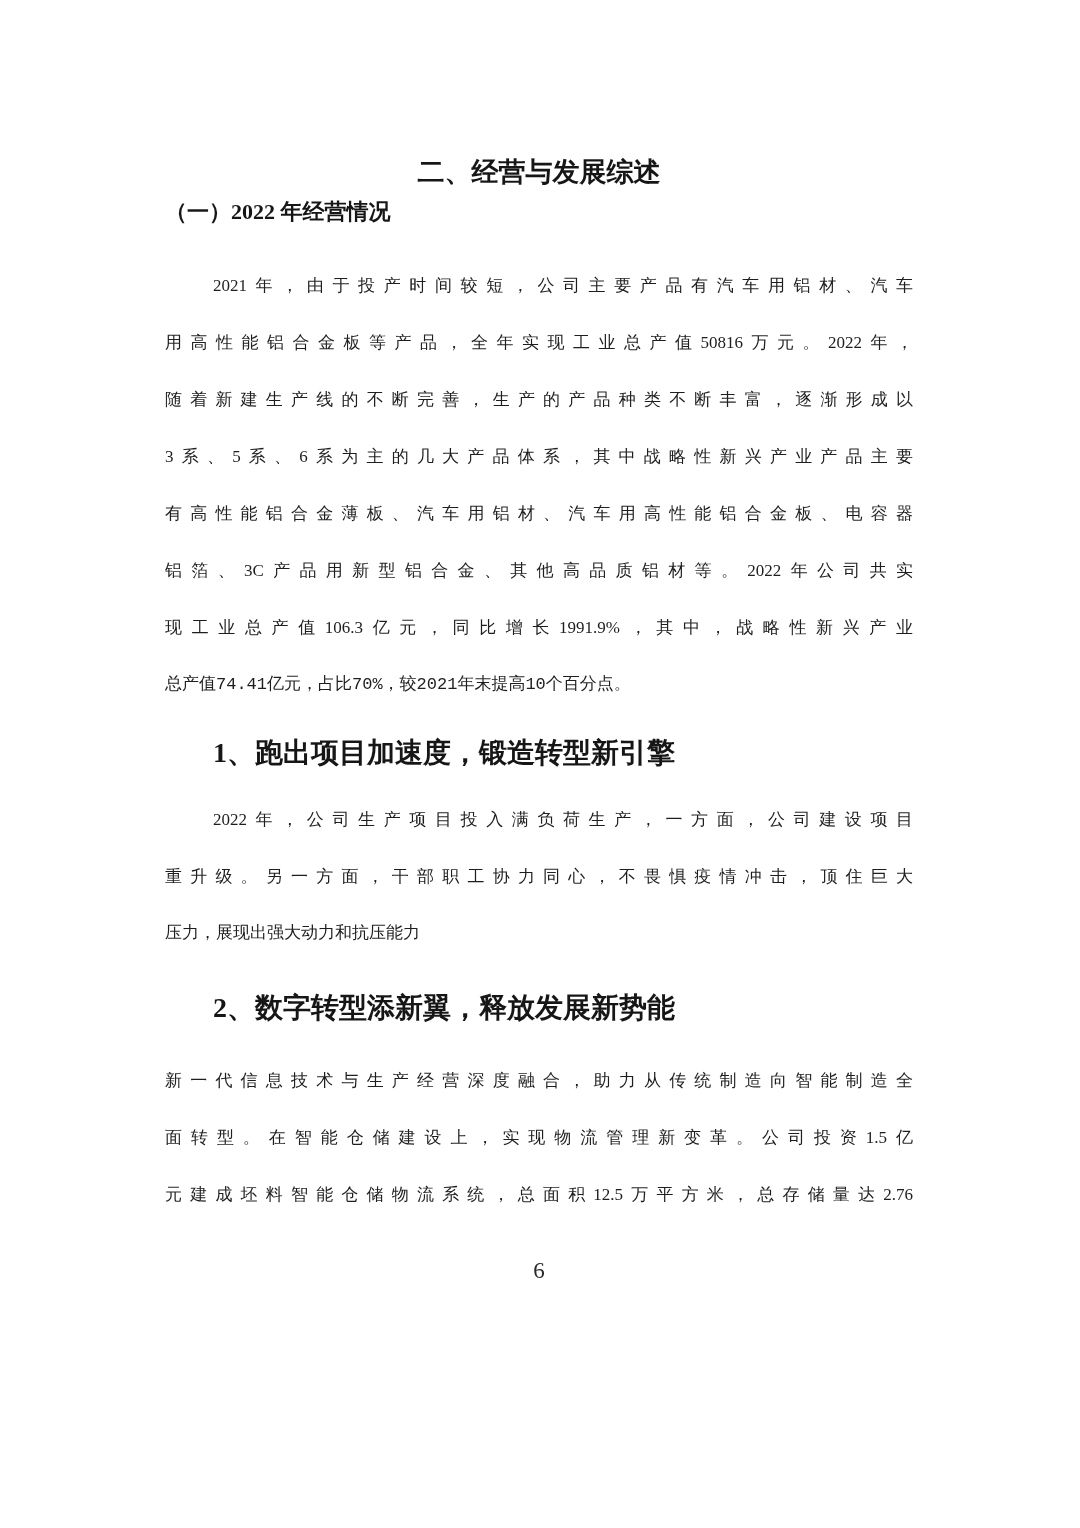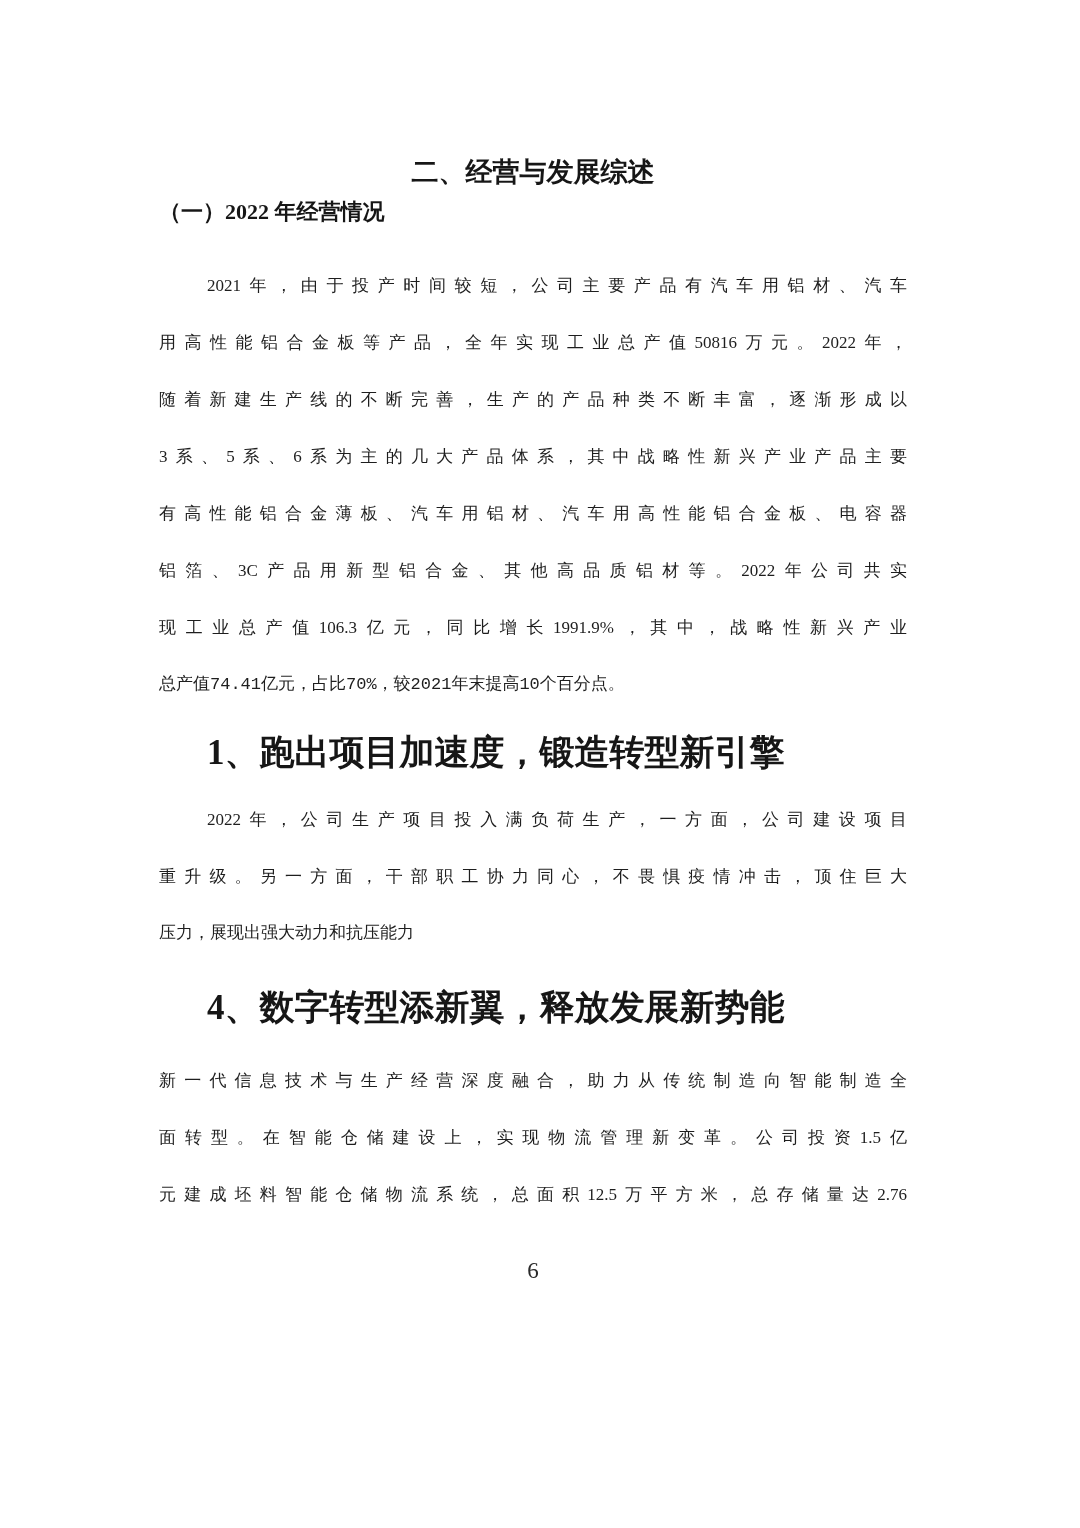--- a/index.html
+++ b/index.html
@@ -11,21 +11,21 @@
     position: relative;
     width: 1080px;
     height: 1528px;
     background: #ffffff;
     overflow: hidden;
     font-family: "Liberation Serif", "DejaVu Serif", serif;
     color: #1e1e1e;
   }
   .content {
     position: absolute;
-    left: 159px;
+    left: 165px;
     top: 0;
     width: 748px;
   }
   .doc-title {
     margin-top: 152px;
     line-height: 40px;
     font-size: 27px;
     font-weight: 700;
     text-align: center;
     color: #161616;
@@ -51,21 +51,21 @@
   }
   .para .line.last {
     text-align: left;
     text-align-last: left;
     font-family: Liberation Mono, monospace;
   }
   .p1 { margin-top: 25px; }
   .p2 { margin-top: 10px; }
   .p3 { margin-top: 16px; }
   .sub-heading {
-    font-size: 35px;
+    font-size: 28px;
     font-weight: 700;
     line-height: 57px;
     text-indent: 48px;
     color: #161616;
   }
   .sub1 { margin-top: 11px; }
   .sub2 { margin-top: 17px; }
   .page-number {
     margin-top: 32px;
     line-height: 32px;
@@ -96,21 +96,21 @@
     </div>
 
     <div class="sub-heading sub1">1、跑出项目加速度，锻造转型新引擎</div>
 
     <div class="para p2">
       <div class="line indent">2022年，公司生产项目投入满负荷生产，一方面，公司建设项目</div>
       <div class="line">重升级。另一方面，干部职工协力同心，不畏惧疫情冲击，顶住巨大</div>
       <div class="line last">压力，展现出强大动力和抗压能力</div>
     </div>
 
-    <div class="sub-heading sub2">4、数字转型添新翼，释放发展新势能</div>
+    <div class="sub-heading sub2">2、数字转型添新翼，释放发展新势能</div>
 
     <div class="para p3">
       <div class="line">新一代信息技术与生产经营深度融合，助力从传统制造向智能制造全</div>
       <div class="line">面转型。在智能仓储建设上，实现物流管理新变革。公司投资1.5亿</div>
       <div class="line">元建成坯料智能仓储物流系统，总面积12.5万平方米，总存储量达2.76</div>
     </div>
 
     <div class="page-number">6</div>
 
   </div>

